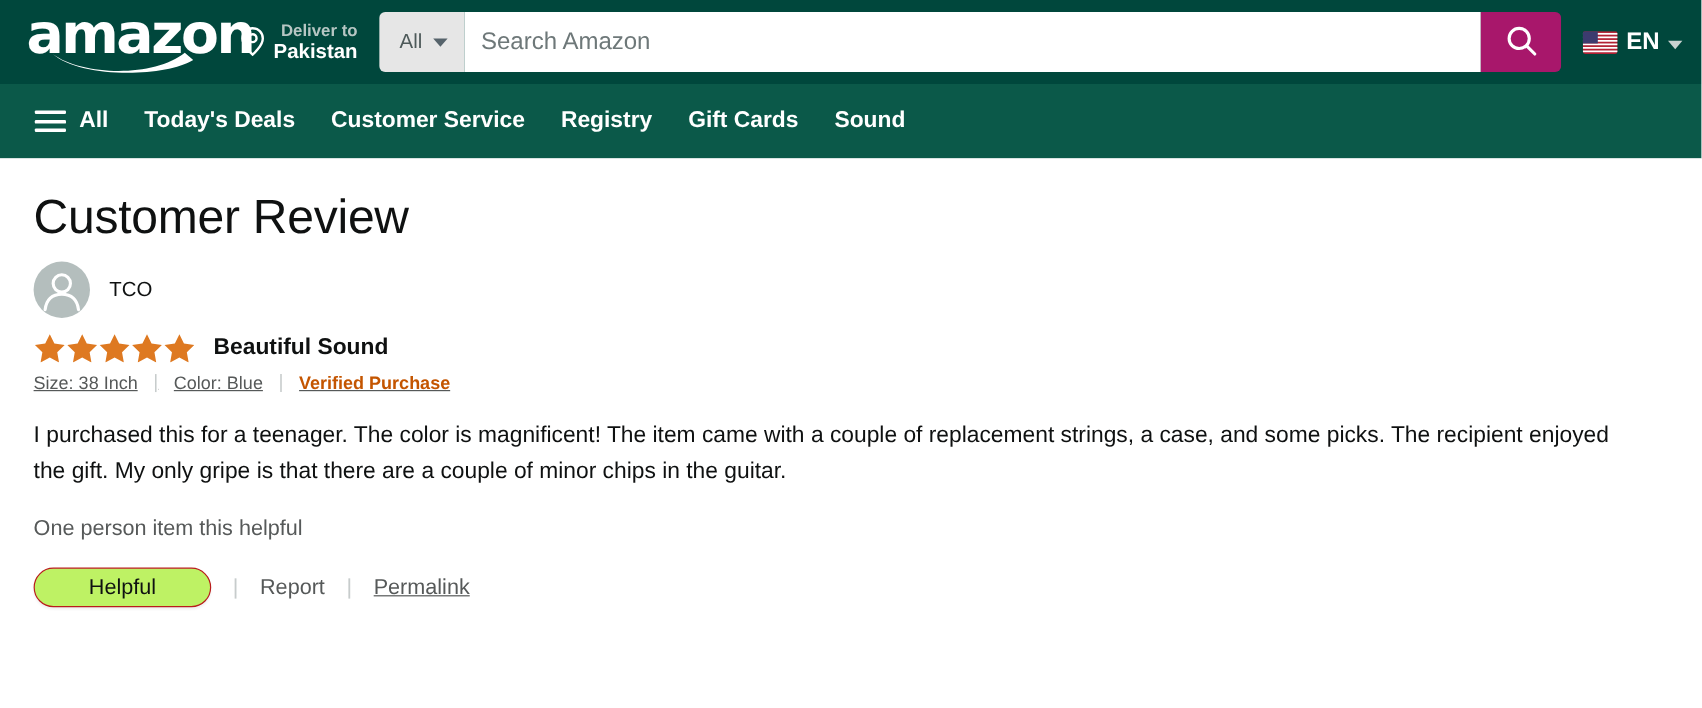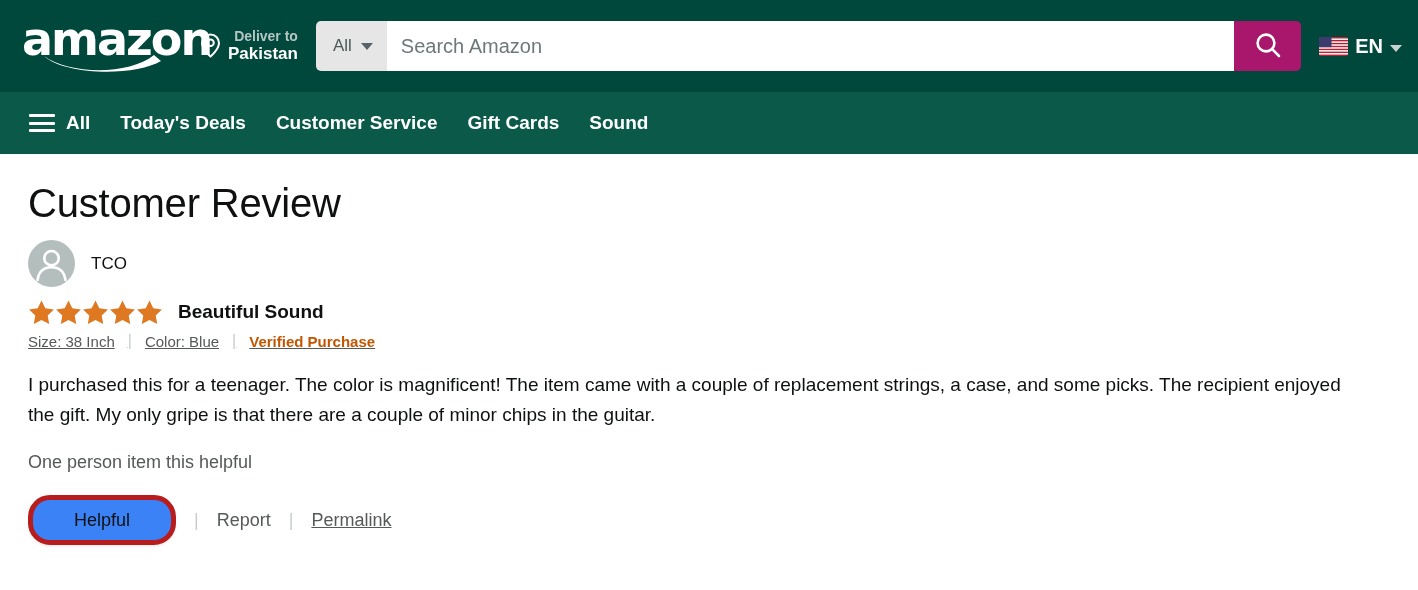--- a/index.html
+++ b/index.html
@@ -6,21 +6,21 @@
   html, body {
     margin: 0; padding: 0;
     width: 1418px; height: 590px;
     background: #ffffff;
     font-family: "Liberation Sans", sans-serif;
     overflow: hidden;
   }
 
   
   .top-bar {
-    height: 92px;
+    height: 70px;
     background: #00473c;
     display: flex;
     align-items: center;
     padding: 0 14px 0 22px;
     position: relative;
   }
 
   .amazon-logo {
     position: relative;
     width: 152px;
@@ -279,24 +279,24 @@
     margin-bottom: 22px;
   }
 
   .actions-row {
     display: flex;
     align-items: center;
     gap: 0;
   }
   .helpful-btn {
     min-width: 148px;
-    height: 50px;
+    height: 33px;
     border-radius: 22px;
-    border: 5px solid #b91c1c;
-    background: #3b82f6;
+    border: 1px solid #b91c1c;
+    background: #bef264;
     font-size: 18px;
     color: #0f1111;
     cursor: pointer;
     font-family: "Liberation Sans", sans-serif;
     padding: 0 22px;
     box-shadow: 0 2px 2px rgba(15,17,17,0.06);
   }
   .action-sep {
     color: #c7cccc;
     margin: 0 18px;
@@ -375,20 +375,21 @@
   <div class="nav-item all-item">
     <span class="hamburger">
       <span></span>
         <span></span>
         <span></span>
     </span>
     <span>All</span>
   </div>
   <div class="nav-item">Today's Deals</div>
   <div class="nav-item">Customer Service</div>
+  <div class="nav-item">Registry</div>
   <div class="nav-item">Gift Cards</div>
   <div class="nav-item">Sound</div>
 </div>
 
 <div class="content">
 
   <h1 class="page-title">Customer Review</h1>
 
   <div class="reviewer-row">
     <span class="avatar">

